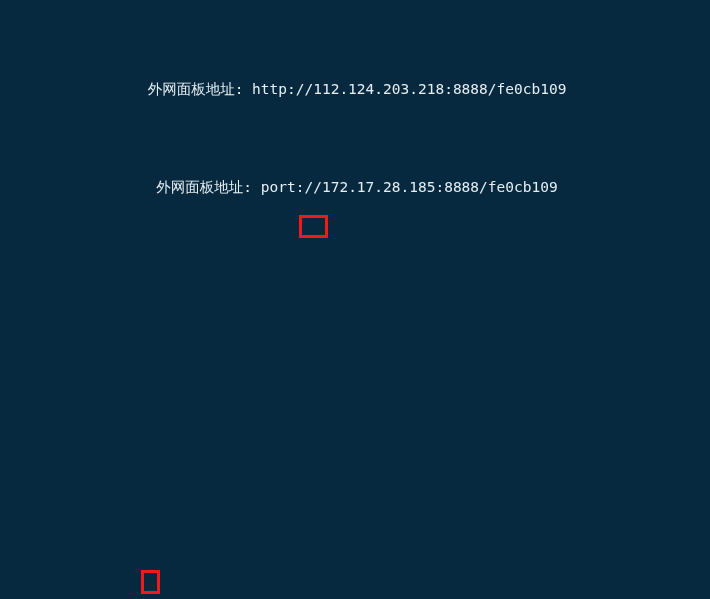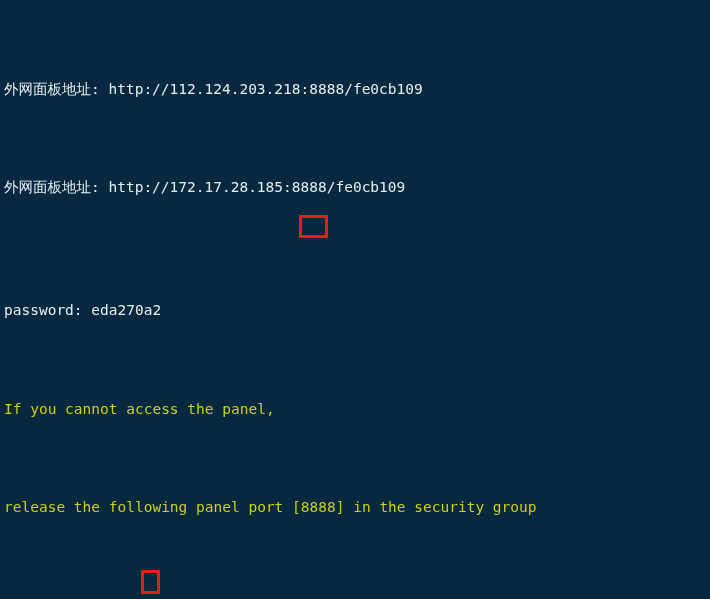--- a/index.html
+++ b/index.html
@@ -25,21 +25,21 @@
     box-sizing: border-box;
     position: relative;
     white-space: pre;
   }
   .line {
     height: 24.6px;
     white-space: pre;
     display: block;
   }
   .yellow { color: #cfcf14; }
-  .white  { color: #e6eef2; }
+  .white  { color: #e6eef2; text-align: center; }
 
   
   .hl-box {
     position: absolute;
     border: 3px solid #ee1b1b;
     box-sizing: border-box;
     pointer-events: none;
   }
   #hl-bt {
     left: 299px;
@@ -54,28 +54,25 @@
     height: 24px;
   }
 </style>
 </head>
 <body>
 
 <div id="terminal">
 
   <span class="line white"><span>外网面板地址: </span><span>http://112.124.203.218:8888/fe0cb109</span></span>
 
-  <span class="line white"><span>外网面板地址: </span><span>http://172.17.28.185:8888/fe0cb109</span></span>
+  <span class="line white"><span>外网面板地址: </span><span>port://172.17.28.185:8888/fe0cb109</span></span>
 
 
-  <span class="line white">password: eda270a2</span>
 
-  <span class="line yellow">If you cannot access the panel,</span>
 
-  <span class="line yellow">release the following panel port [8888] in the security group</span>
 
   
 
   
 
   
 
   
 
   

